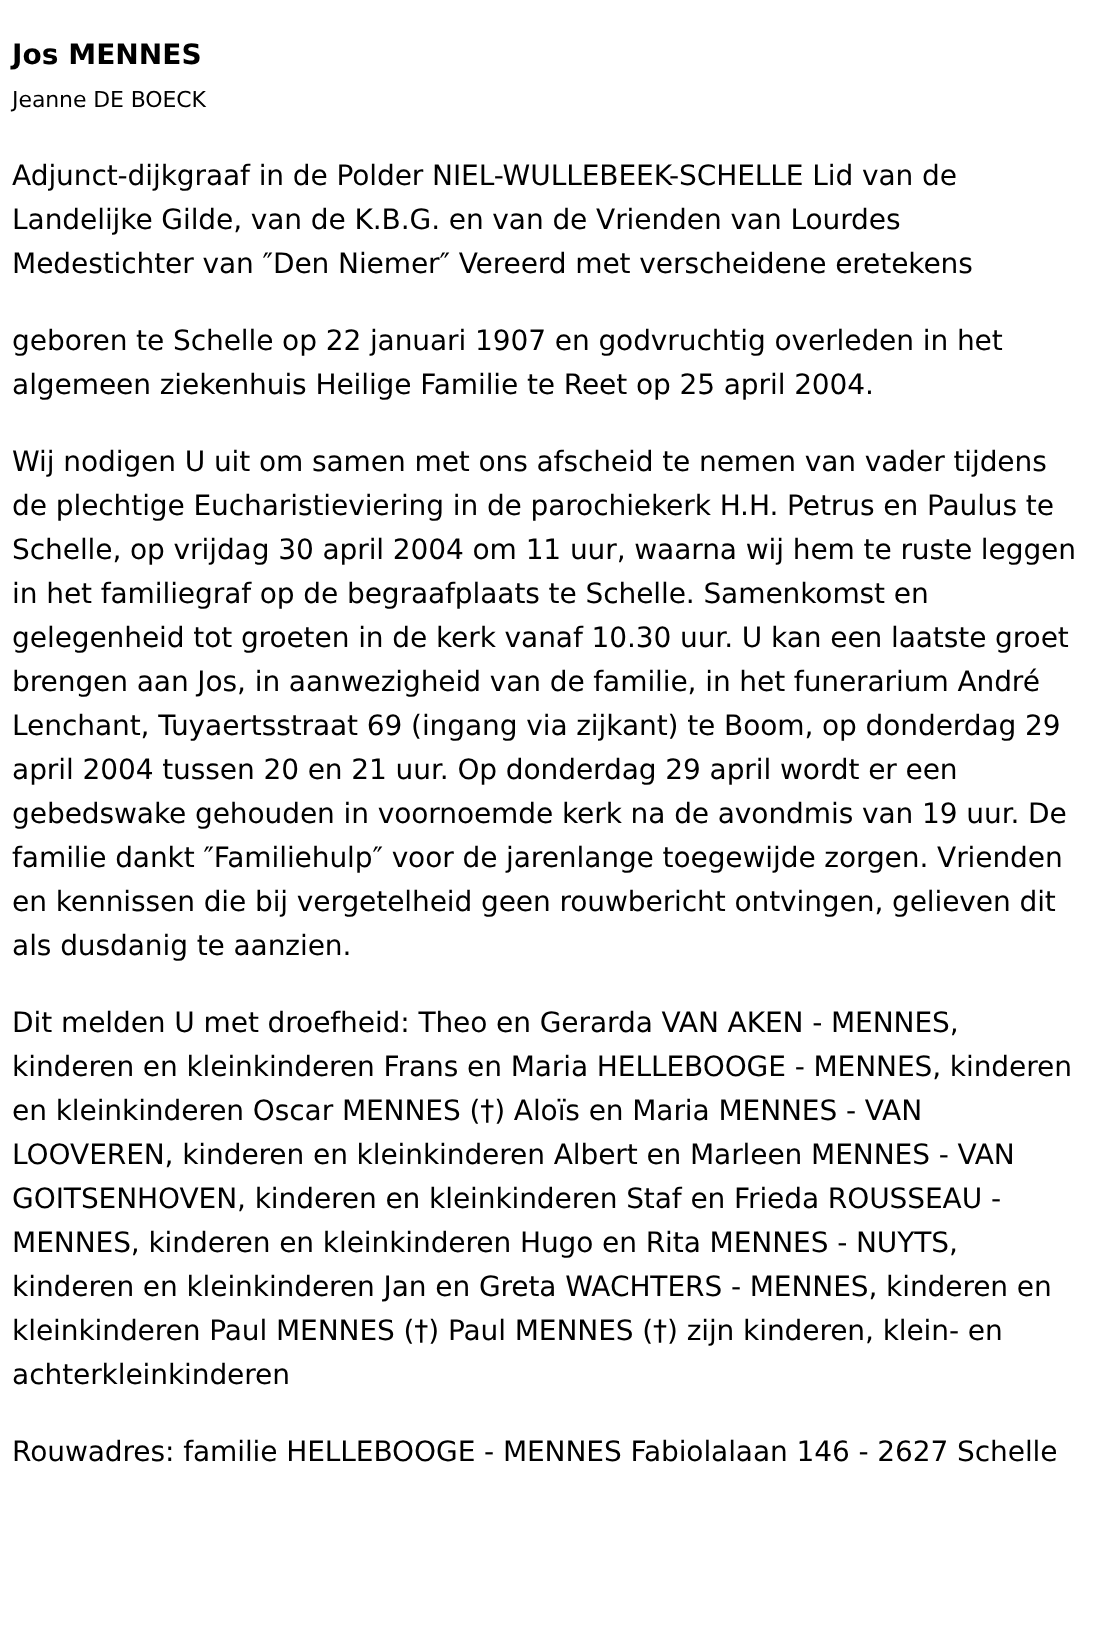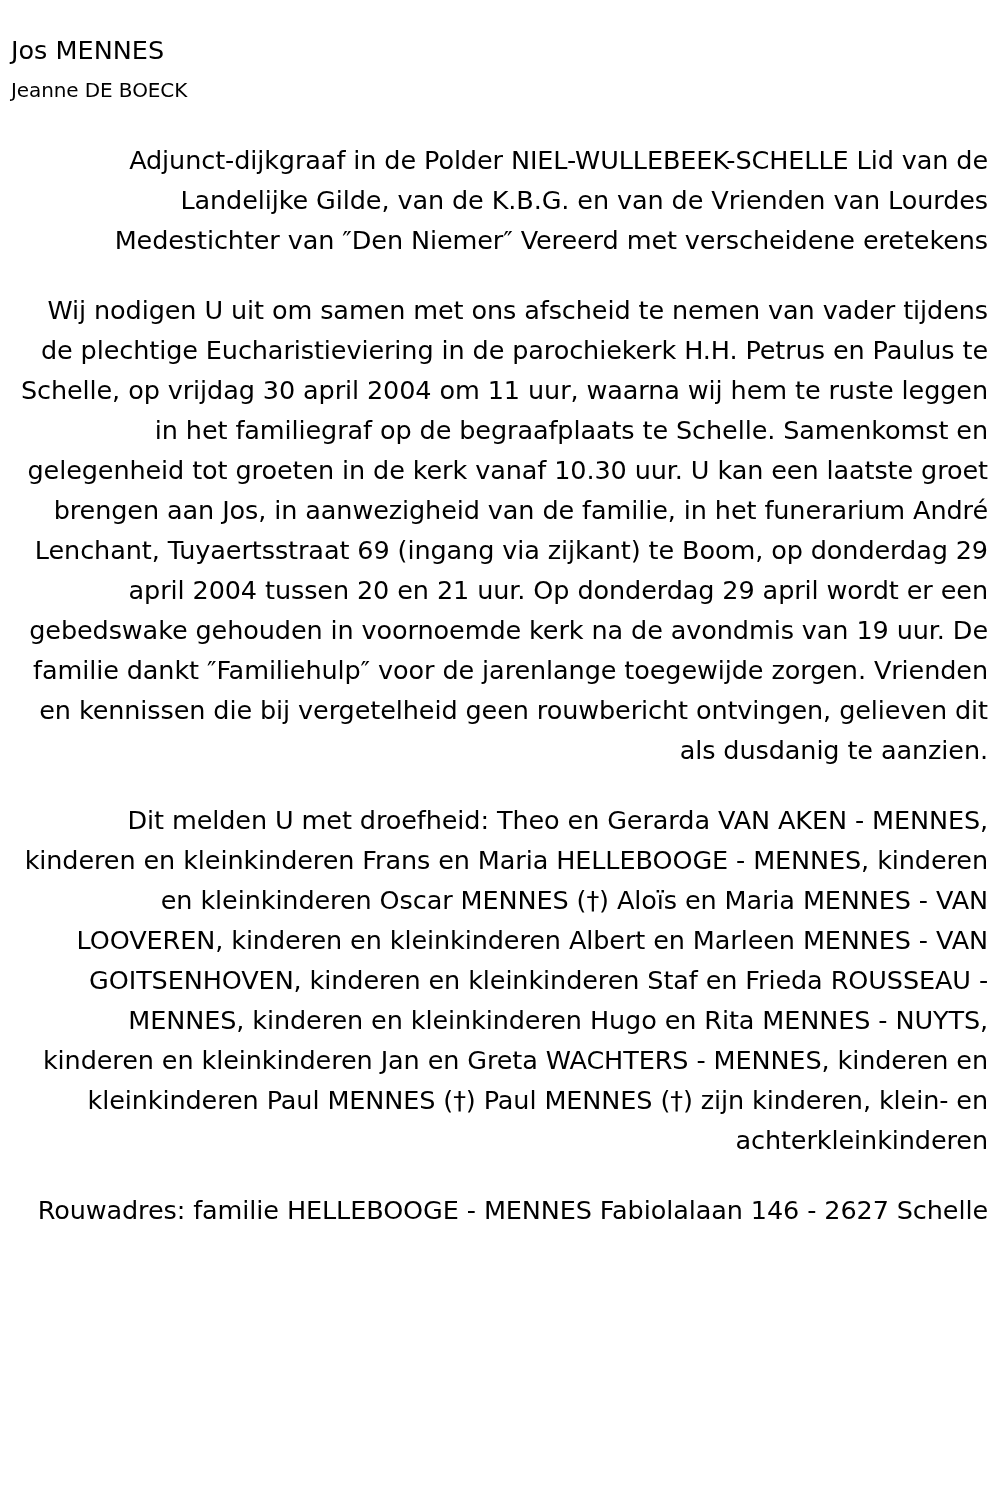--- a/index.html
+++ b/index.html
@@ -25,46 +25,49 @@
   .block:last-child {
     margin-bottom: 17px;
   }
   .line {
     font-size: 20px;
     line-height: 40px;
     letter-spacing: -0.1px;
     white-space: pre-wrap;
   }
   .name-line {
-    font-weight: normal;
+    font-weight: bold;
     font-size: 25.5px;
     line-height: 40px;
   }
   .para {
     font-size: 25.5px;
     line-height: 40px;
     letter-spacing: -0.1px;
-    text-align: right;
+    text-align: left;
     white-space: normal;
   }
 </style>
 </head>
 <body>
 
 <div class="notice">
 
   <div class="block">
     <div class="name-line">Jos MENNES</div>
     <div class="line">Jeanne DE BOECK</div>
   </div>
 
   <div class="block">
     <div class="para">Adjunct-dijkgraaf in de Polder NIEL-WULLEBEEK-SCHELLE Lid van de Landelijke Gilde, van de K.B.G. en van de Vrienden van Lourdes Medestichter van ″Den Niemer″ Vereerd met verscheidene eretekens</div>
   </div>
 
+  <div class="block">
+    <div class="para">geboren te Schelle op 22 januari 1907 en godvruchtig overleden in het algemeen ziekenhuis Heilige Familie te Reet op 25 april 2004.</div>
+  </div>
 
   <div class="block">
     <div class="para">Wij nodigen U uit om samen met ons afscheid te nemen van vader tijdens de plechtige Eucharistieviering in de parochiekerk H.H. Petrus en Paulus te Schelle, op vrijdag 30 april 2004 om 11 uur, waarna wij hem te ruste leggen in het familiegraf op de begraafplaats te Schelle. Samenkomst en gelegenheid tot groeten in de kerk vanaf 10.30 uur. U kan een laatste groet brengen aan Jos, in aanwezigheid van de familie, in het funerarium André Lenchant, Tuyaertsstraat 69 (ingang via zijkant) te Boom, op donderdag 29 april 2004 tussen 20 en 21 uur. Op donderdag 29 april wordt er een gebedswake gehouden in voornoemde kerk na de avondmis van 19 uur. De familie dankt ″Familiehulp″ voor de jarenlange toegewijde zorgen. Vrienden en kennissen die bij vergetelheid geen rouwbericht ontvingen, gelieven dit als dusdanig te aanzien.</div>
   </div>
 
   <div class="block">
     <div class="para">Dit melden U met droefheid: Theo en Gerarda VAN AKEN - MENNES, kinderen en kleinkinderen Frans en Maria HELLEBOOGE - MENNES, kinderen en kleinkinderen Oscar MENNES (†) Aloïs en Maria MENNES - VAN LOOVEREN, kinderen en kleinkinderen Albert en Marleen MENNES - VAN GOITSENHOVEN, kinderen en kleinkinderen Staf en Frieda ROUSSEAU - MENNES, kinderen en kleinkinderen Hugo en Rita MENNES - NUYTS, kinderen en kleinkinderen Jan en Greta WACHTERS - MENNES, kinderen en kleinkinderen Paul MENNES (†) Paul MENNES (†) zijn kinderen, klein- en achterkleinkinderen</div>
   </div>
 
   <div class="block">

